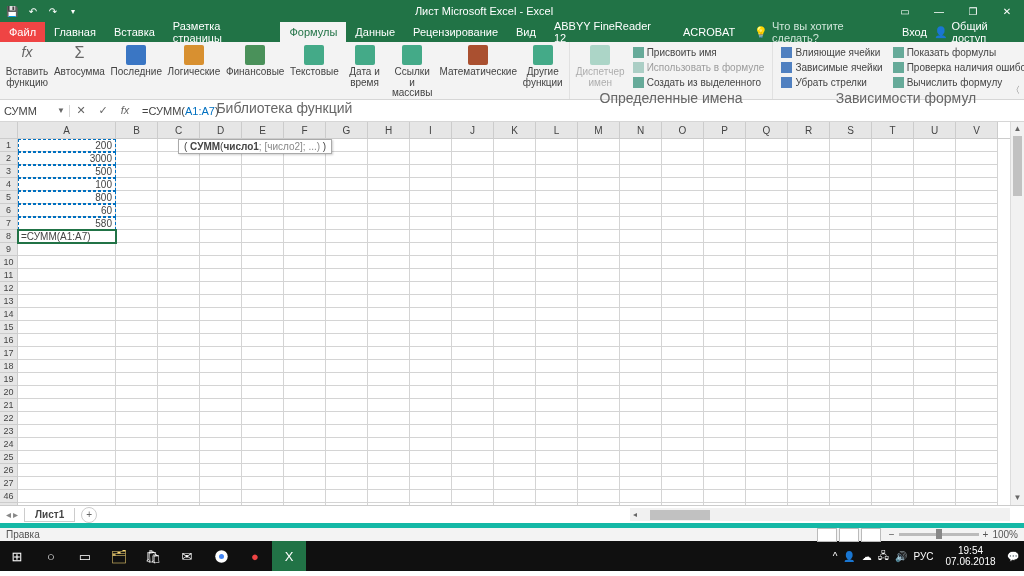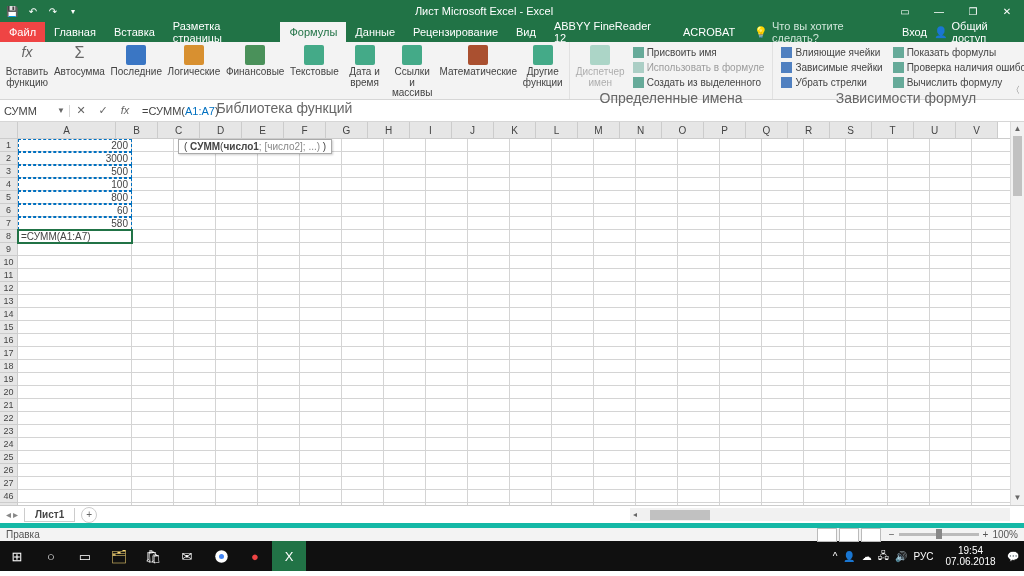--- a/index.html
+++ b/index.html
@@ -56,21 +56,21 @@
 .gridwrap { height: 383px; display:flex; flex-direction:column; position:relative; }
 .colheads { display:flex; height:17px; border-bottom:1px solid #ccc; }
 .colheads .corner { width:18px; background:#e6e6e6; border-right:1px solid #ccc; }
 .colheads .ch { background:#e6e6e6; border-right:1px solid #ccc; text-align:center; font-size:10px; line-height:17px; color:#444; }
 .colheads .ch.a { width:98px; }
 .colheads .ch.o { width:42px; }
 .rows { flex:1; overflow:hidden; position:relative; }
 .row { display:flex; height:13px; }
 .row .rh { width:18px; background:#e6e6e6; border-right:1px solid #ccc; border-bottom:1px solid #ccc; text-align:center; font-size:9px; line-height:13px; color:#444; }
 .row .cell { border-right:1px solid #d4d4d4; border-bottom:1px solid #d4d4d4; font-size:10px; line-height:13px; padding:0 3px; text-align:right; }
-.row .cell.a { width:114px; }
+.row .cell.a { width:98px; }
 .row .cell.o { width:42px; }
 .row .cell.edit { text-align:left; background:#fff; outline:2px solid #217346; outline-offset:-1px; position:relative; z-index:2; }
 .row .cell.range { outline:1px dashed #0070c0; outline-offset:-1px; }
 .rows .tooltip { position:absolute; left:178px; top:0; background:#fff; border:1px solid #aaa; font-size:10px; padding:1px 5px; z-index:5; box-shadow:1px 1px 2px rgba(0,0,0,0.2); }
 .rows .tooltip b { font-weight:bold; }
 .rows .tooltip .dim { color:#888; }
 
 
 .vscroll { position:absolute; right:0; top:0; bottom:0; width:14px; background:#f1f1f1; border-left:1px solid #dcdcdc; }
 .vscroll .thumb { position:absolute; left:2px; right:2px; top:14px; height:60px; background:#c1c1c1; }

